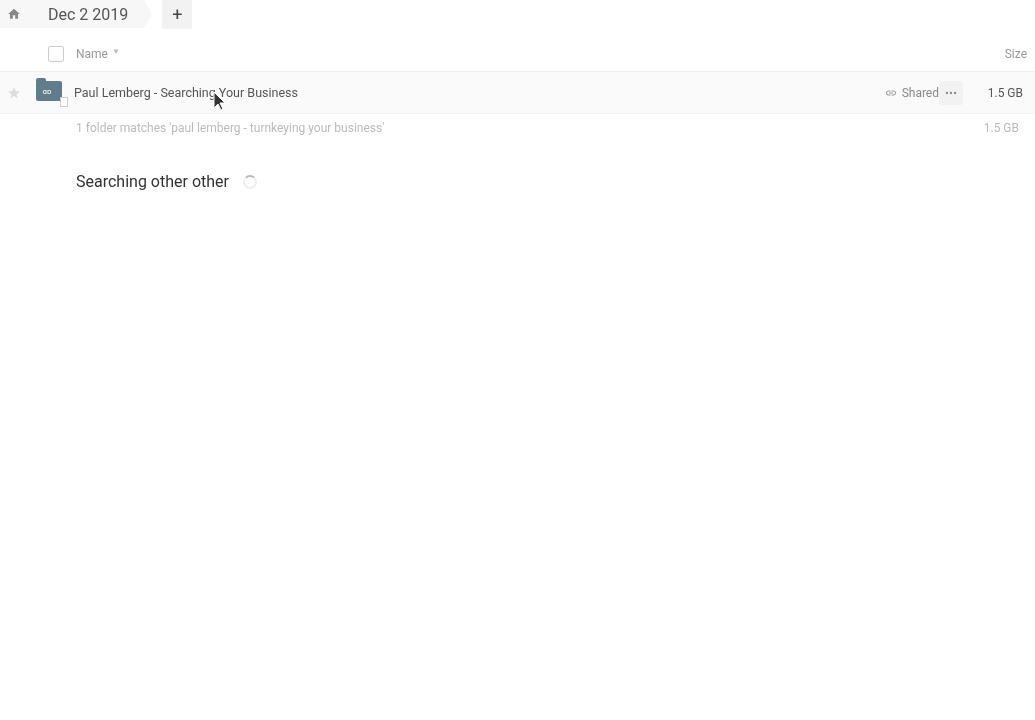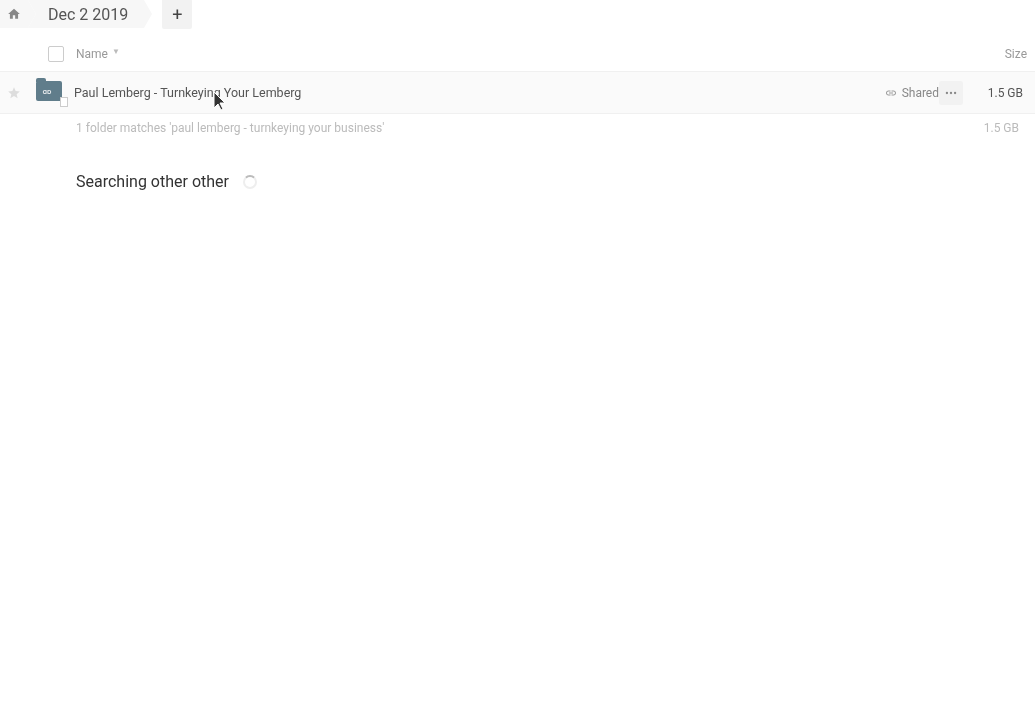--- a/index.html
+++ b/index.html
@@ -328,21 +328,21 @@
   </div>
   <div class="folder-icon-wrapper">
     <div class="folder-icon"></div>
     <div class="link-badge">
       <svg width="10" height="10" viewBox="0 0 24 24">
         <path fill="#fff" d="M3.9 12c0-1.71 1.39-3.1 3.1-3.1h4V7H7c-2.76 0-5 2.24-5 5s2.24 5 5 5h4v-1.9H7c-1.71 0-3.1-1.39-3.1-3.1zM8 13h8v-2H8v2zm9-6h-4v1.9h4c1.71 0 3.1 1.39 3.1 3.1s-1.39 3.1-3.1 3.1h-4V17h4c2.76 0 5-2.24 5-5s-2.24-5-5-5z"></path>
       </svg>
     </div>
     <div class="file-corner"></div>
   </div>
-  <div class="file-name">Paul Lemberg - Turnkeying Your Lemberg</div>
+  <div class="file-name">Paul Lemberg - Searching Your Business</div>
   <div class="row-right">
     <div class="shared-indicator">
       <svg width="12" height="12" viewBox="0 0 24 24">
         <path fill="#999" d="M3.9 12c0-1.71 1.39-3.1 3.1-3.1h4V7H7c-2.76 0-5 2.24-5 5s2.24 5 5 5h4v-1.9H7c-1.71 0-3.1-1.39-3.1-3.1zM8 13h8v-2H8v2zm9-6h-4v1.9h4c1.71 0 3.1 1.39 3.1 3.1s-1.39 3.1-3.1 3.1h-4V17h4c2.76 0 5-2.24 5-5s-2.24-5-5-5z"></path>
       </svg>
       <span>Shared</span>
     </div>
     <div class="more-button">
       <svg width="14" height="14" viewBox="0 0 24 24">
         <circle cx="5" cy="12" r="2" fill="#888"></circle>

